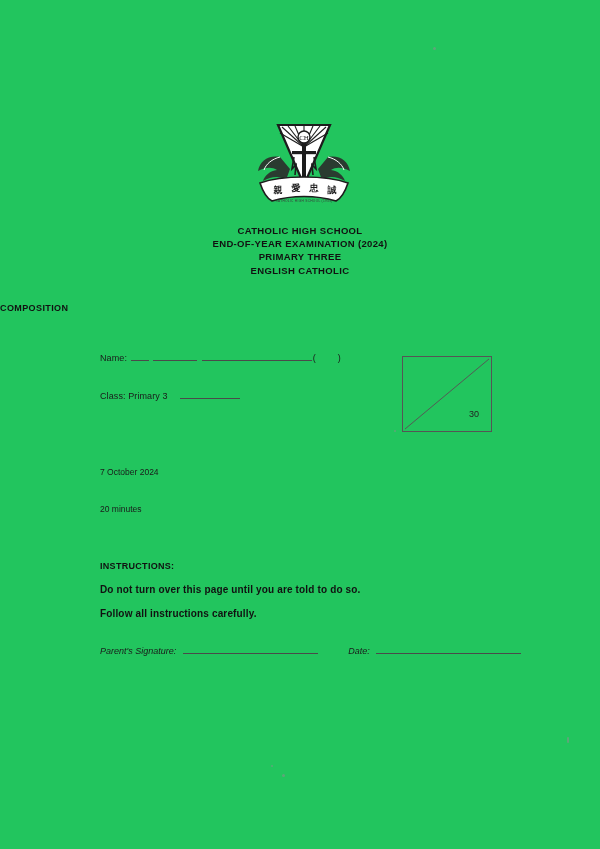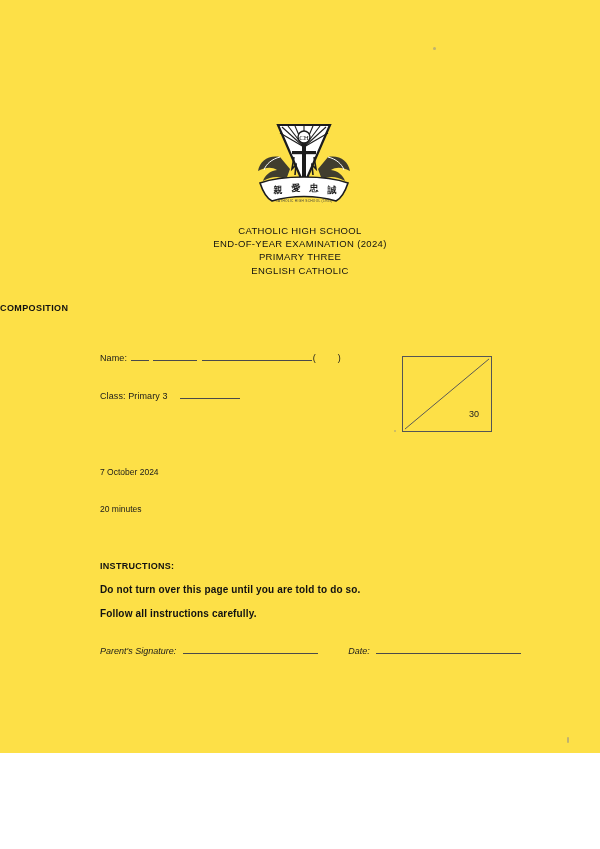--- a/index.html
+++ b/index.html
@@ -8,22 +8,22 @@
     padding: 0;
     background: #ffffff;
   }
   body {
     font-family: "Liberation Sans", sans-serif;
     color: #1a1a1a;
   }
   .page {
     position: relative;
     width: 600px;
-    height: 753px;
-    background: #fde047;
+    height: 849px;
+    background: #22c55e;
     overflow: hidden;
   }
 
   
   .speck {
     position: absolute;
     background: #8e8e8e;
     border-radius: 50%;
     opacity: .55;
   }
@@ -41,21 +41,21 @@
   
   .header {
     position: absolute;
     left: 0;
     top: 224px;
     width: 600px;
     text-align: center;
   }
   .header .line {
     font-size: 9.5px;
-    font-weight: normal;
+    font-weight: bold;
     letter-spacing: .35px;
     line-height: 13.2px;
     color: #111;
   }
   .subject {
     position: absolute;
     left: 0;
     top: 303px;
     width: 600px;
     font-size: 9px;

